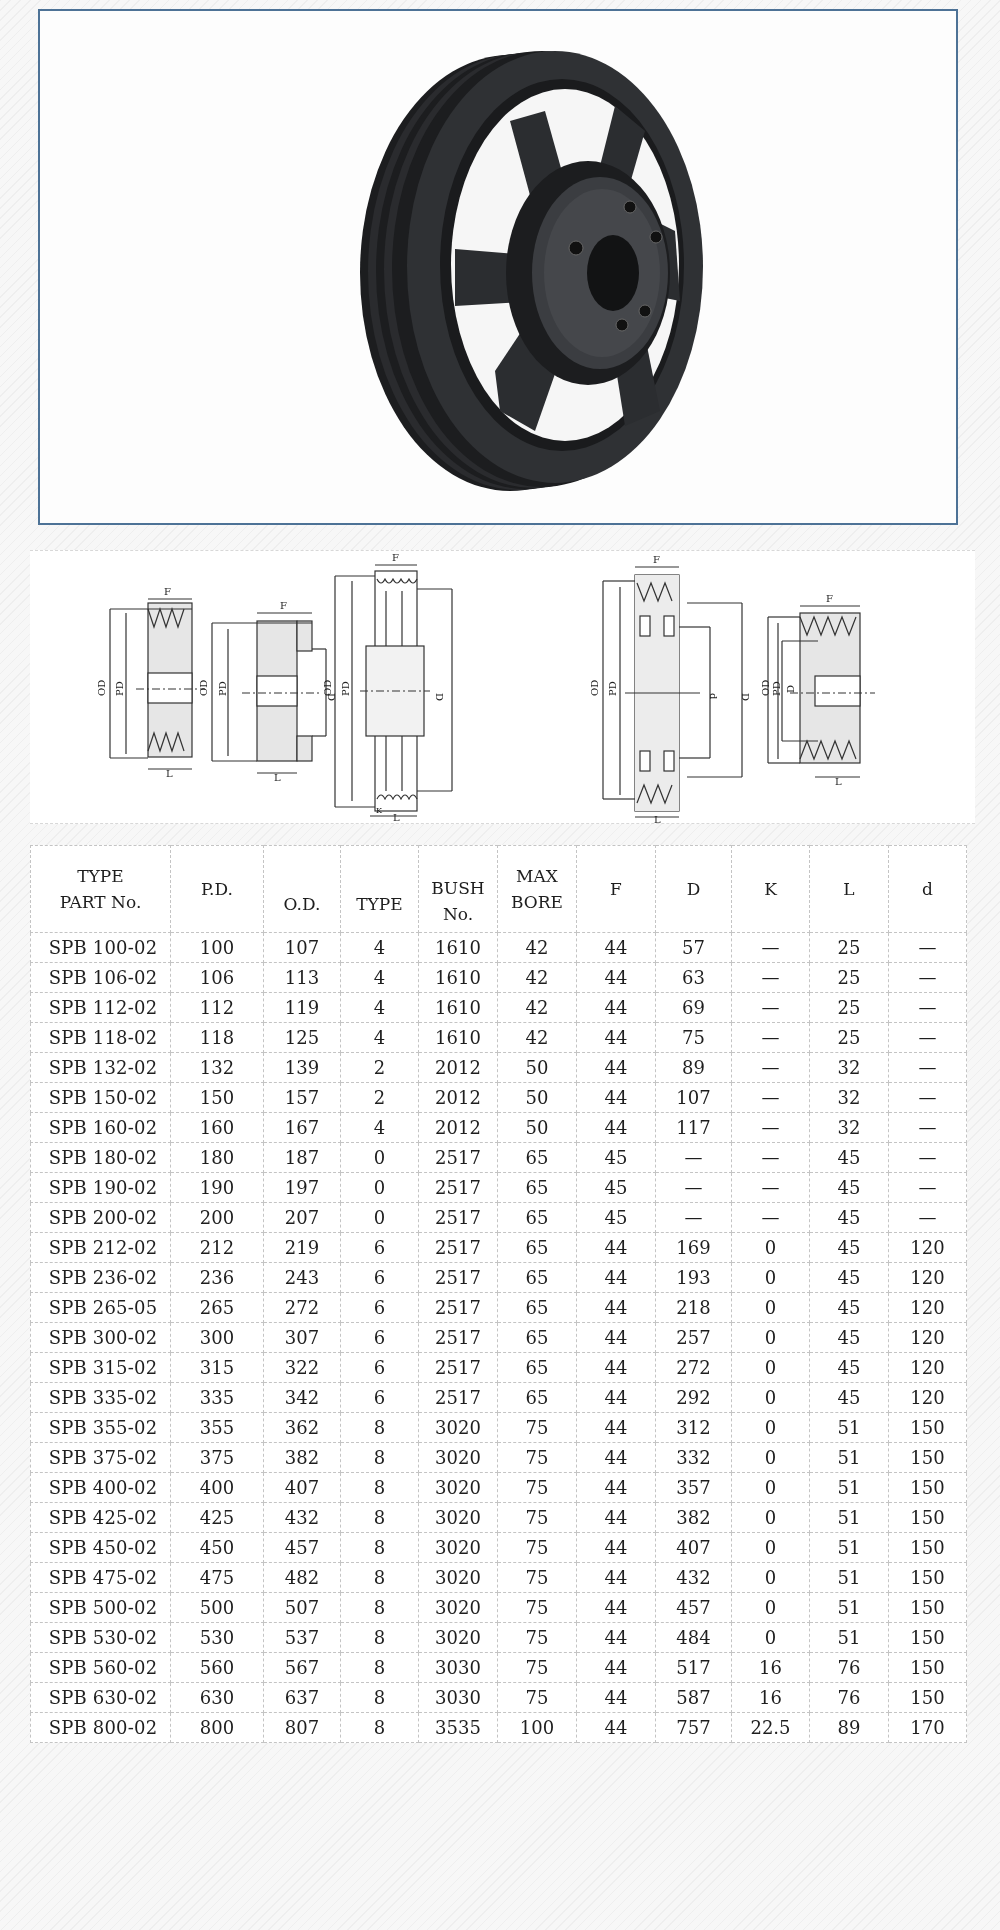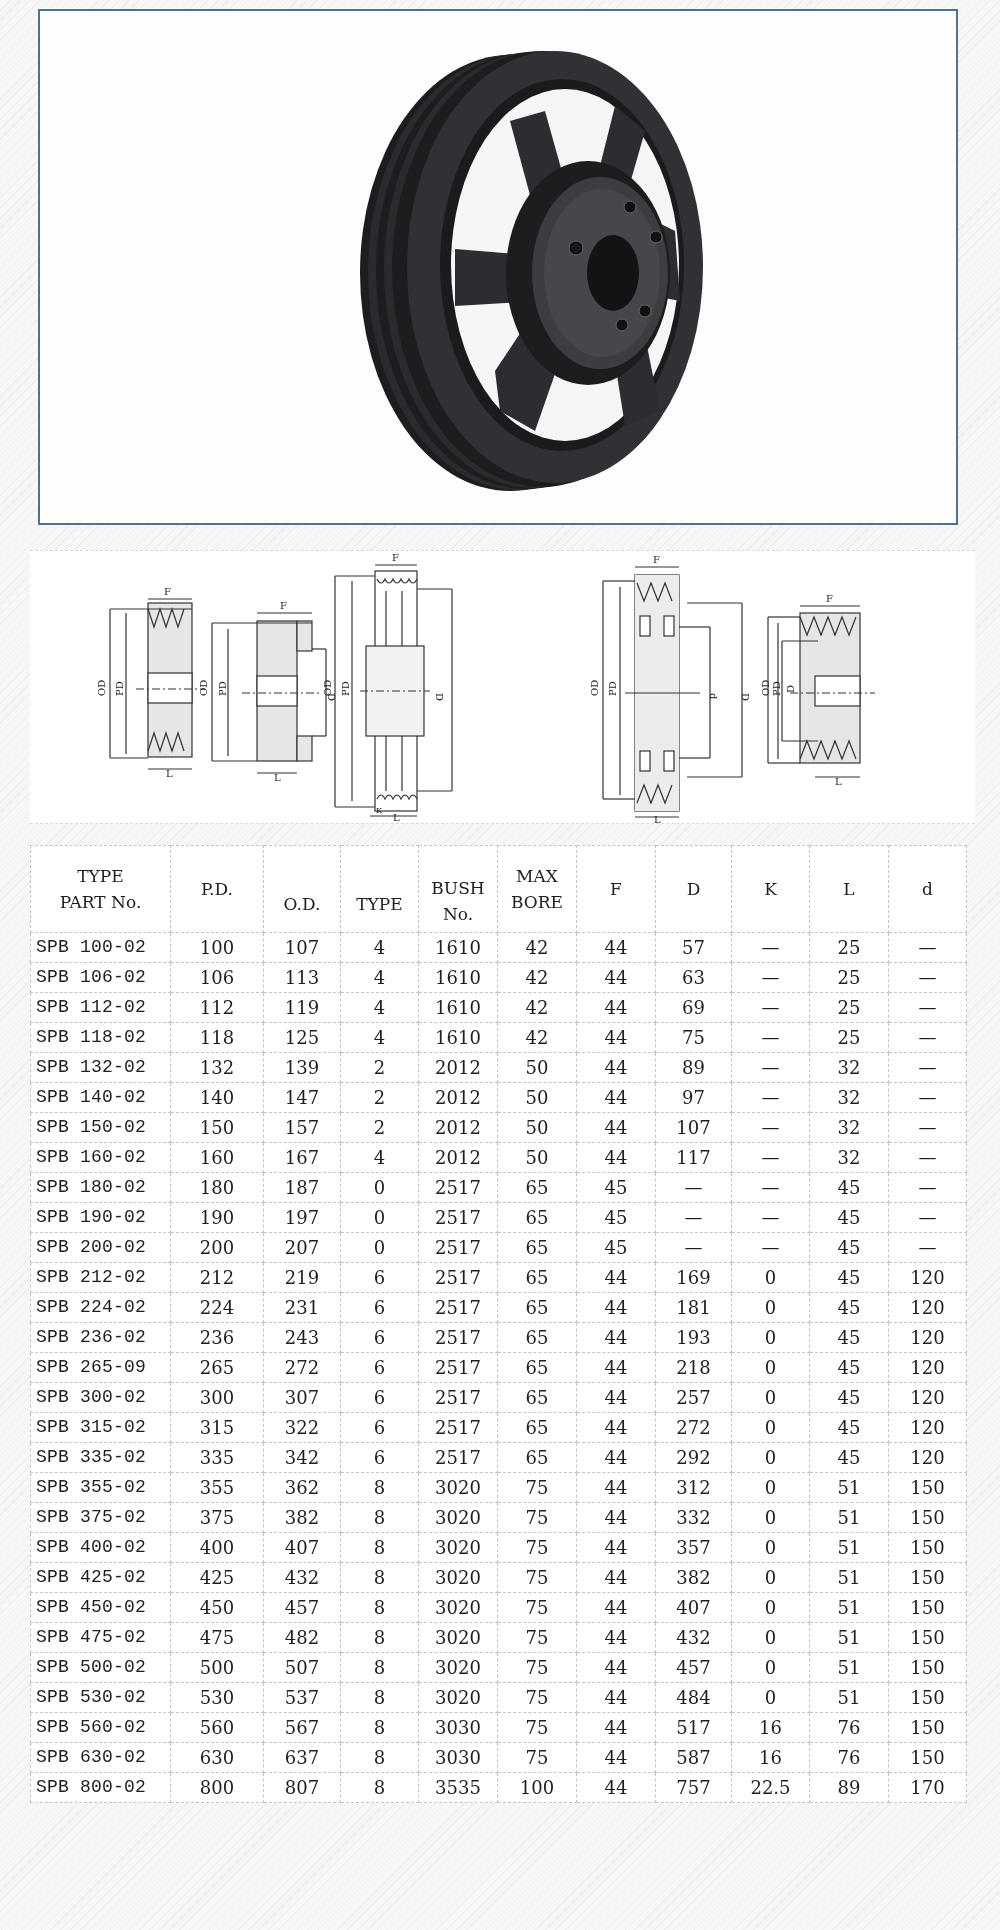--- a/index.html
+++ b/index.html
@@ -23,21 +23,21 @@
     position:absolute;left:30px;top:845px;
     border-collapse:collapse;table-layout:fixed;background:#ffffff;
     font-family:"DejaVu Serif", serif;color:#1e1e1e;
   }
   .spec-table th,.spec-table td{
     border:1px dashed #c4c4c4;text-align:center;padding:0;
     white-space:nowrap;overflow:hidden;
   }
   .spec-table th{font-weight:normal;font-size:17px;height:86px;line-height:26px;}
   .spec-table td{font-size:18px;height:29px;line-height:29px;}
-  .spec-table td.part{text-align:left;padding-left:5px;letter-spacing:0.2px;font-family:Liberation Mono, monospace;}
+  .spec-table td.part{text-align:center;padding-left:5px;letter-spacing:0.2px;}
   .h-bottom{display:block;padding-top:30px;}
   .h-bush{display:block;padding-top:24px;}
 </style>
 </head>
 <body>
 
 <div class="photo-box">
   <svg width="916" height="512" viewBox="0 0 916 512">
 
     <ellipse cx="470" cy="262" rx="150" ry="218" fill="#1c1d1f"></ellipse>
@@ -294,33 +294,20 @@
         <td>2</td>
         <td>2012</td>
         <td>50</td>
         <td>44</td>
         <td>89</td>
         <td>—</td>
         <td>32</td>
         <td>—</td>
       </tr>
       <tr>
-        <td class="part">SPB 140-02</td>
-        <td>140</td>
-        <td>147</td>
-        <td>2</td>
-        <td>2012</td>
-        <td>50</td>
-        <td>44</td>
-        <td>97</td>
-        <td>—</td>
-        <td>32</td>
-        <td>—</td>
-      </tr>
-      <tr>
         <td class="part">SPB 150-02</td>
         <td>150</td>
         <td>157</td>
         <td>2</td>
         <td>2012</td>
         <td>50</td>
         <td>44</td>
         <td>107</td>
         <td>—</td>
         <td>32</td>
@@ -385,47 +372,34 @@
         <td>6</td>
         <td>2517</td>
         <td>65</td>
         <td>44</td>
         <td>169</td>
         <td>0</td>
         <td>45</td>
         <td>120</td>
       </tr>
       <tr>
-        <td class="part">SPB 224-02</td>
-        <td>224</td>
-        <td>231</td>
-        <td>6</td>
-        <td>2517</td>
-        <td>65</td>
-        <td>44</td>
-        <td>181</td>
-        <td>0</td>
-        <td>45</td>
-        <td>120</td>
-      </tr>
-      <tr>
         <td class="part">SPB 236-02</td>
         <td>236</td>
         <td>243</td>
         <td>6</td>
         <td>2517</td>
         <td>65</td>
         <td>44</td>
         <td>193</td>
         <td>0</td>
         <td>45</td>
         <td>120</td>
       </tr>
       <tr>
-        <td class="part">SPB 265-09</td>
+        <td class="part">SPB 265-05</td>
         <td>265</td>
         <td>272</td>
         <td>6</td>
         <td>2517</td>
         <td>65</td>
         <td>44</td>
         <td>218</td>
         <td>0</td>
         <td>45</td>
         <td>120</td>

